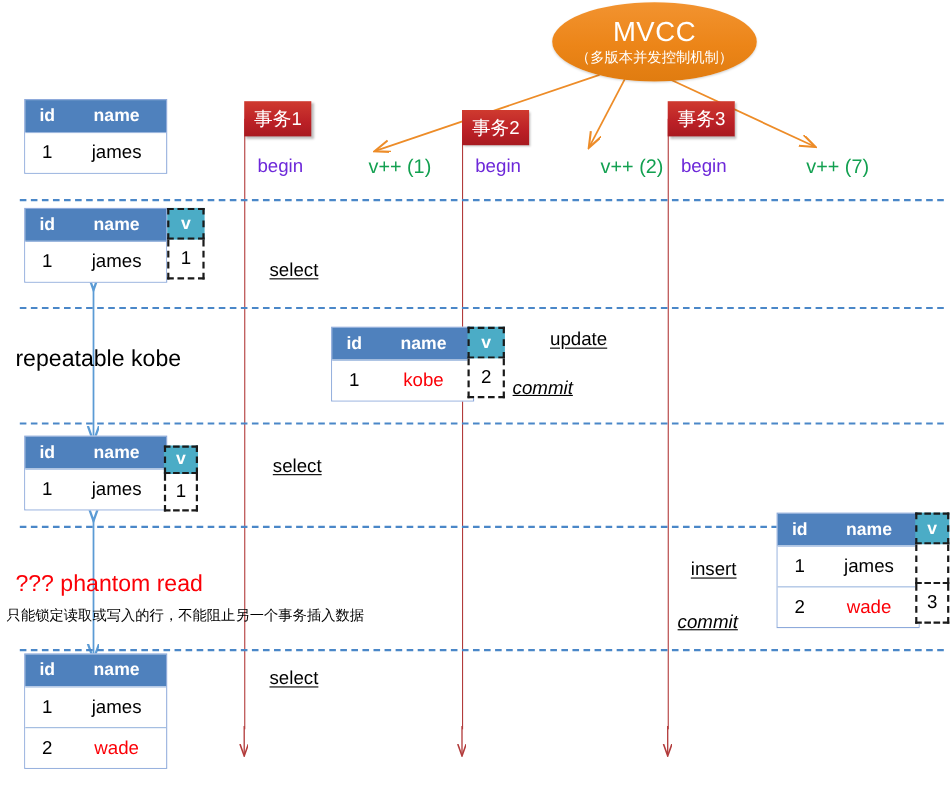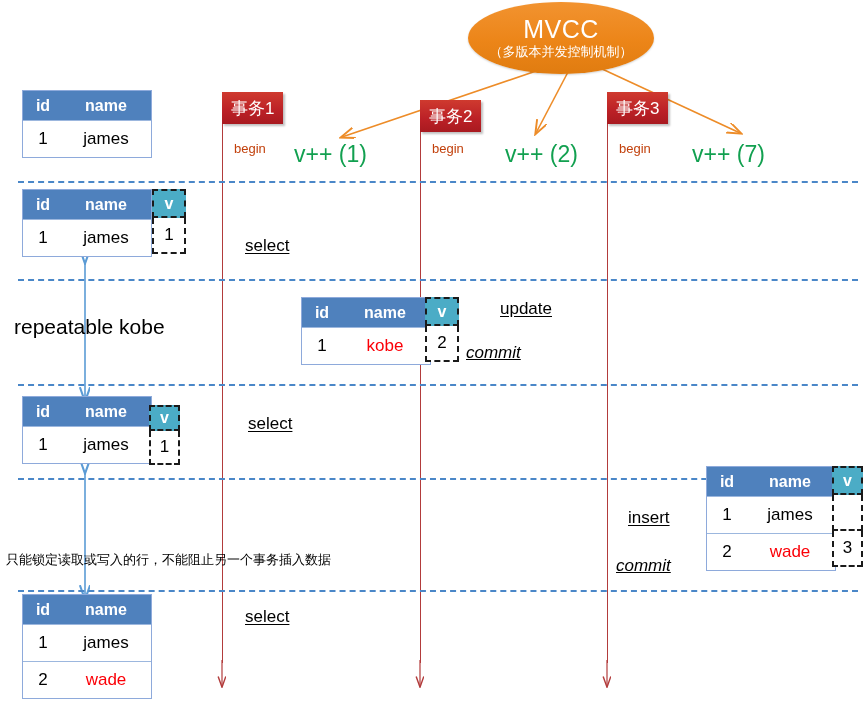--- a/index.html
+++ b/index.html
@@ -6,21 +6,21 @@
   body{
     width:865px;height:715px;position:relative;overflow:hidden;
     font-family:"Liberation Sans","DejaVu Sans",sans-serif;
     color:#000;
   }
   .stage{position:absolute;left:0;top:0;width:865px;height:715px;}
   .abs{position:absolute;}
 
   
   .mvcc{
-    left:468px;top:2px;width:186px;height:72px;
+    left:502px;top:2px;width:186px;height:72px;
     border-radius:50%;
     background:#ef8d22;
     background:linear-gradient(180deg,#f29330 0%,#ec8518 55%,#e07c10 100%);
     display:flex;flex-direction:column;align-items:center;justify-content:center;
     box-shadow:0 1px 2px rgba(0,0,0,.18);
   }
   .mvcc-title{color:#ffffff;font-size:25px;line-height:26px;letter-spacing:.5px;}
   .mvcc-sub{color:#ffffff;font-size:13px;line-height:17px;margin-top:1px;white-space:nowrap;}
 
   
@@ -36,22 +36,22 @@
   
   .timeline{width:1px;background:#b23b3b;}
 
   
   .sep{height:0;border-top:2px dashed #4a87c8;}
 
   
   .stmt{font-size:17px;color:#000;white-space:nowrap;text-decoration:underline;}
   .stmt.underline{text-decoration:underline;text-underline-offset:2px;margin-left:12px;}
   .stmt.italic{font-style:italic;}
-  .vpp{color:#12a050;font-size:23px;white-space:nowrap;}
-  .begin{font-size:13px;color:#c2410c;}
+  .vpp{color:#12a050;font-size:18px;white-space:nowrap;margin-left:41px;}
+  .begin{font-size:17px;color:#6d28d9;}
 
   
   .tbl{border:1px solid #8eaadb;background:#fff;border-collapse:collapse;}
   .tbl .hdr{
     background:#4f81bd;color:#fff;font-weight:bold;font-size:16px;
     display:flex;align-items:center;height:29px;
   }
   .tbl .row{
     display:flex;align-items:center;height:36px;font-size:17px;color:#000;
     border-top:1px solid #9cb7de;background:#fff;
@@ -161,20 +161,21 @@
 
   <div class="abs stmt underline" style="left:233px;top:236px;">select</div>
   <div class="abs stmt underline" style="left:488px;top:299px;">update</div>
   <div class="abs stmt italic" style="left:466px;top:343px;">commit</div>
   <div class="abs stmt underline" style="left:236px;top:414px;">select</div>
   <div class="abs stmt underline" style="left:616px;top:508px;">insert</div>
   <div class="abs stmt italic" style="left:616px;top:556px;">commit</div>
   <div class="abs stmt underline" style="left:233px;top:607px;">select</div>
 
   <div class="abs label-rr" style="left:14px;top:315px;">repeatable kobe</div>
+  <div class="abs label-pr" style="left:14px;top:519px;">??? phantom read</div>
   <div class="abs label-note" style="left:6px;top:551px;">只能锁定读取或写入的行，不能阻止另一个事务插入数据</div>
 
   <div class="abs tbl" style="left:22px;top:90px;width:128px;">
     <div class="hdr">
       <span class="c-id">id</span>
       <span class="c-name">name</span>
     </div>
     <div class="row first">
       <span class="c-id">1</span>
       <span class="c-name">james</span>

